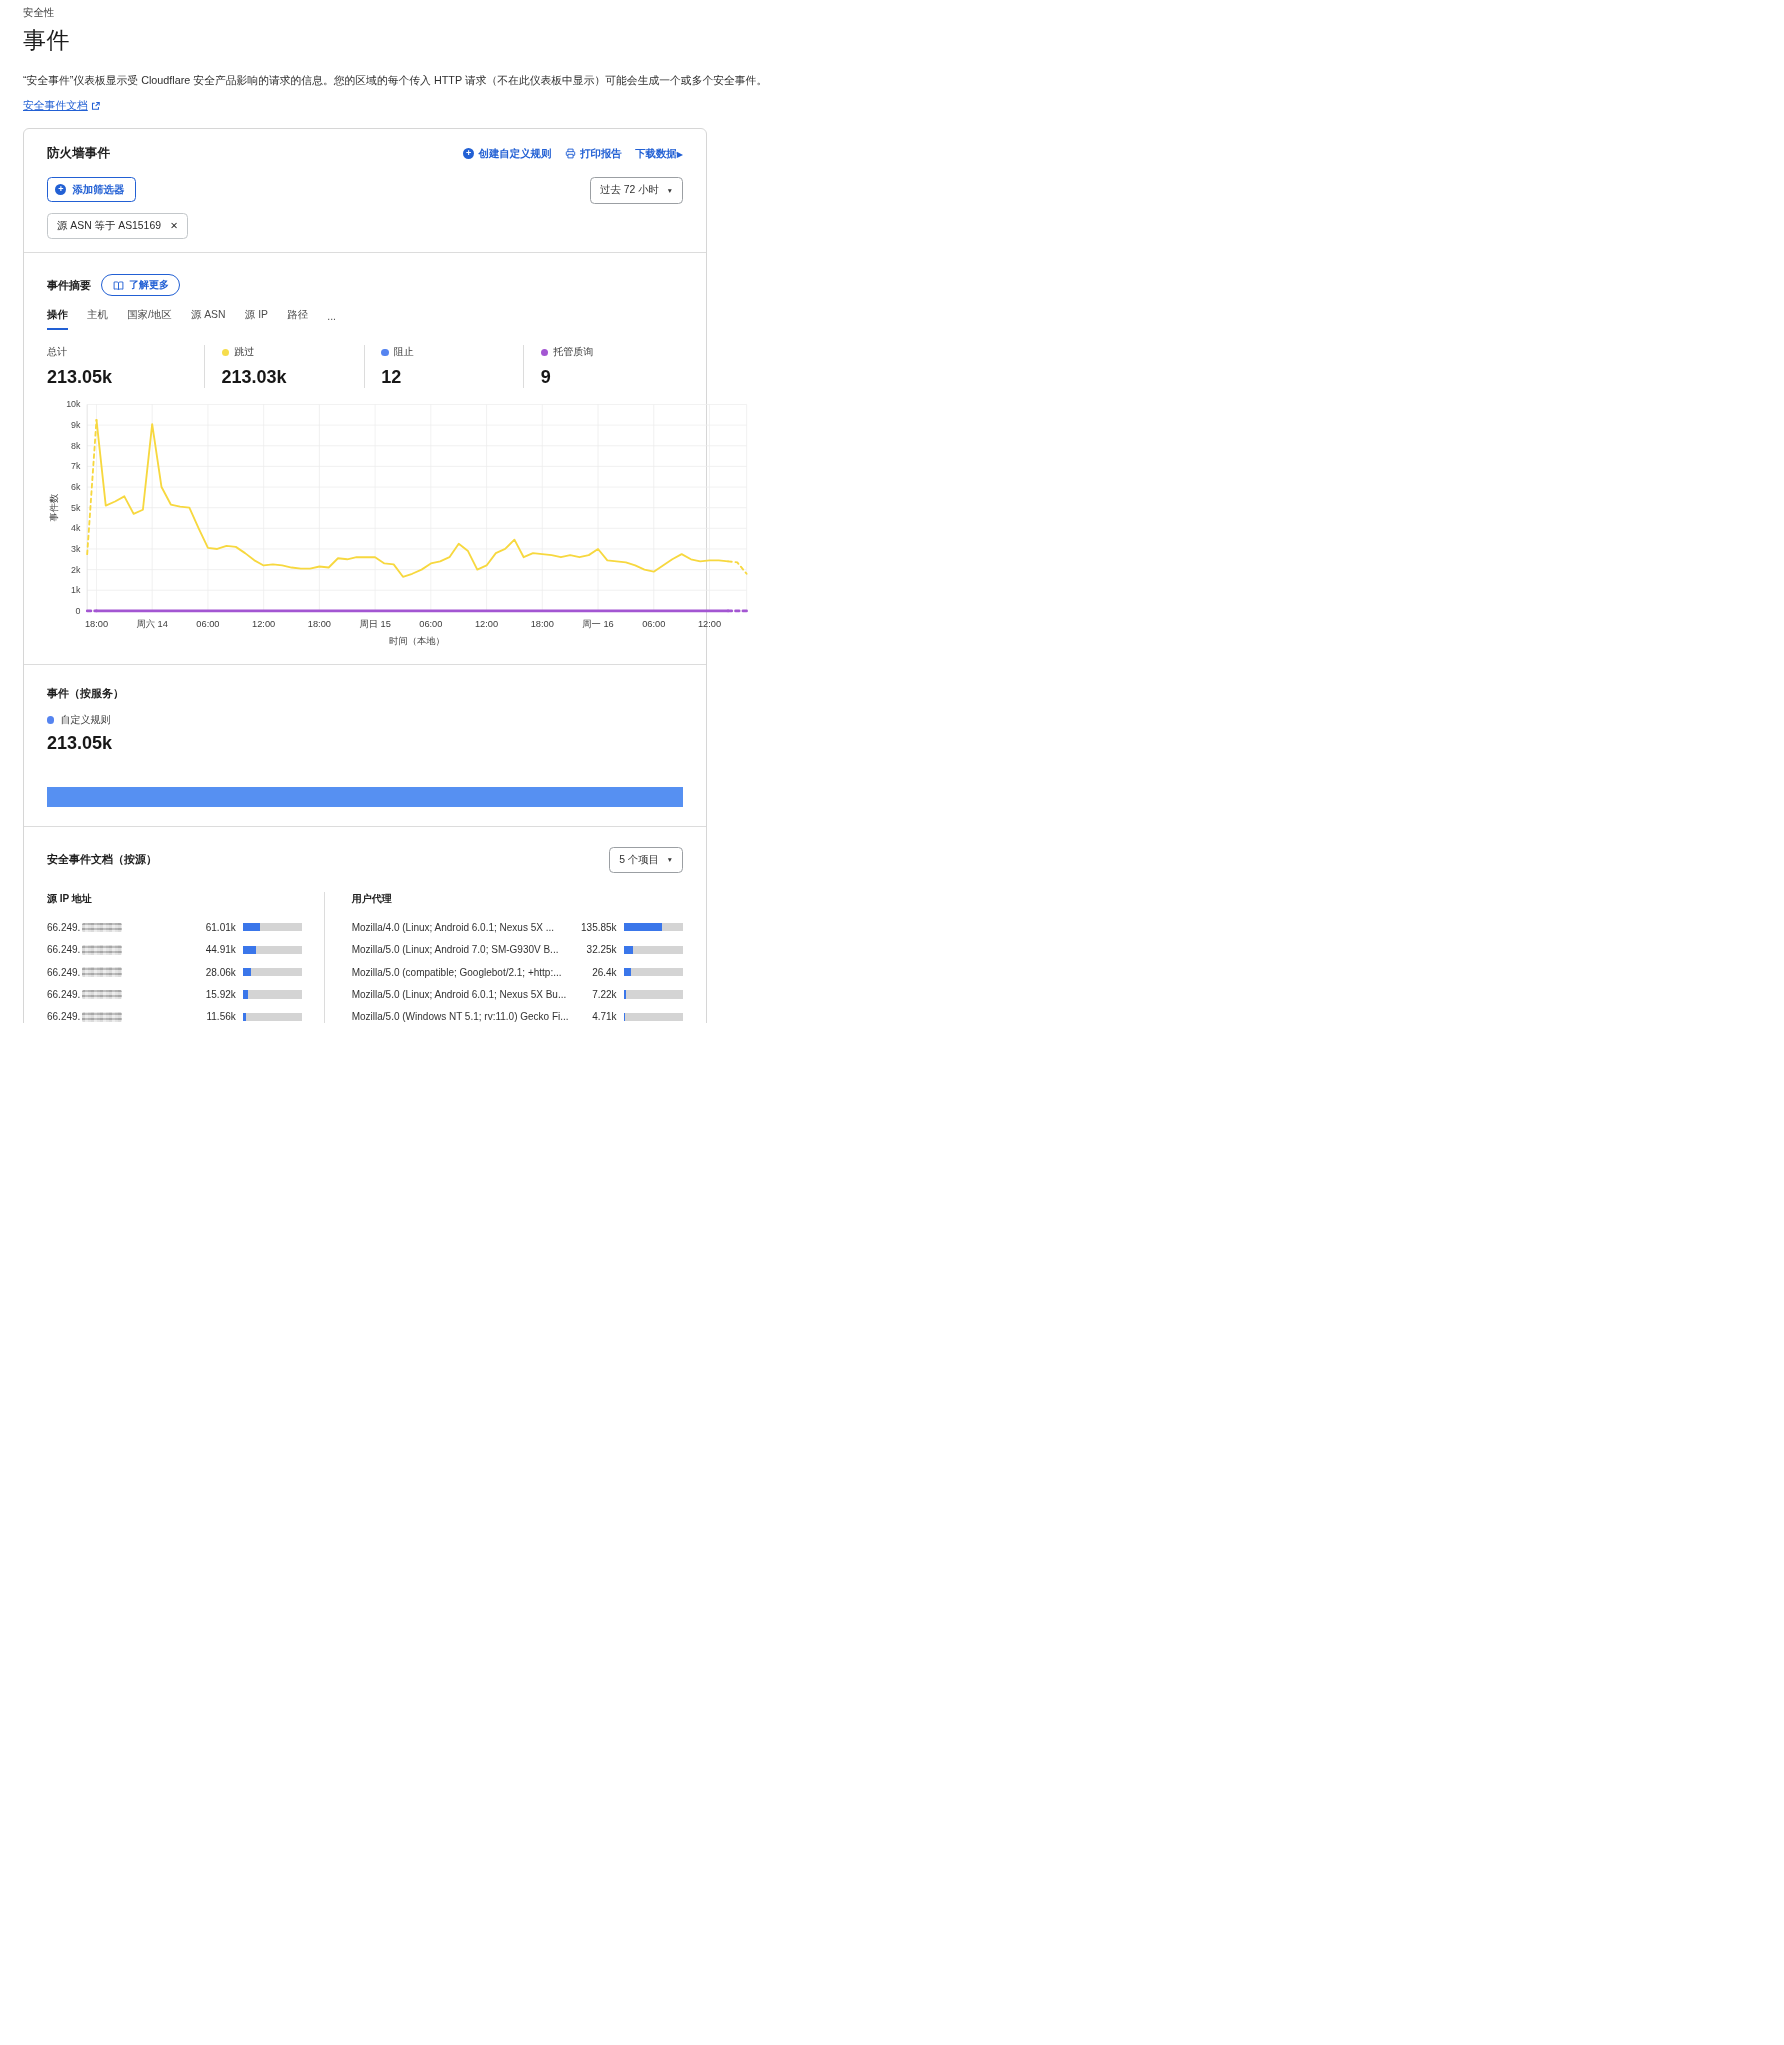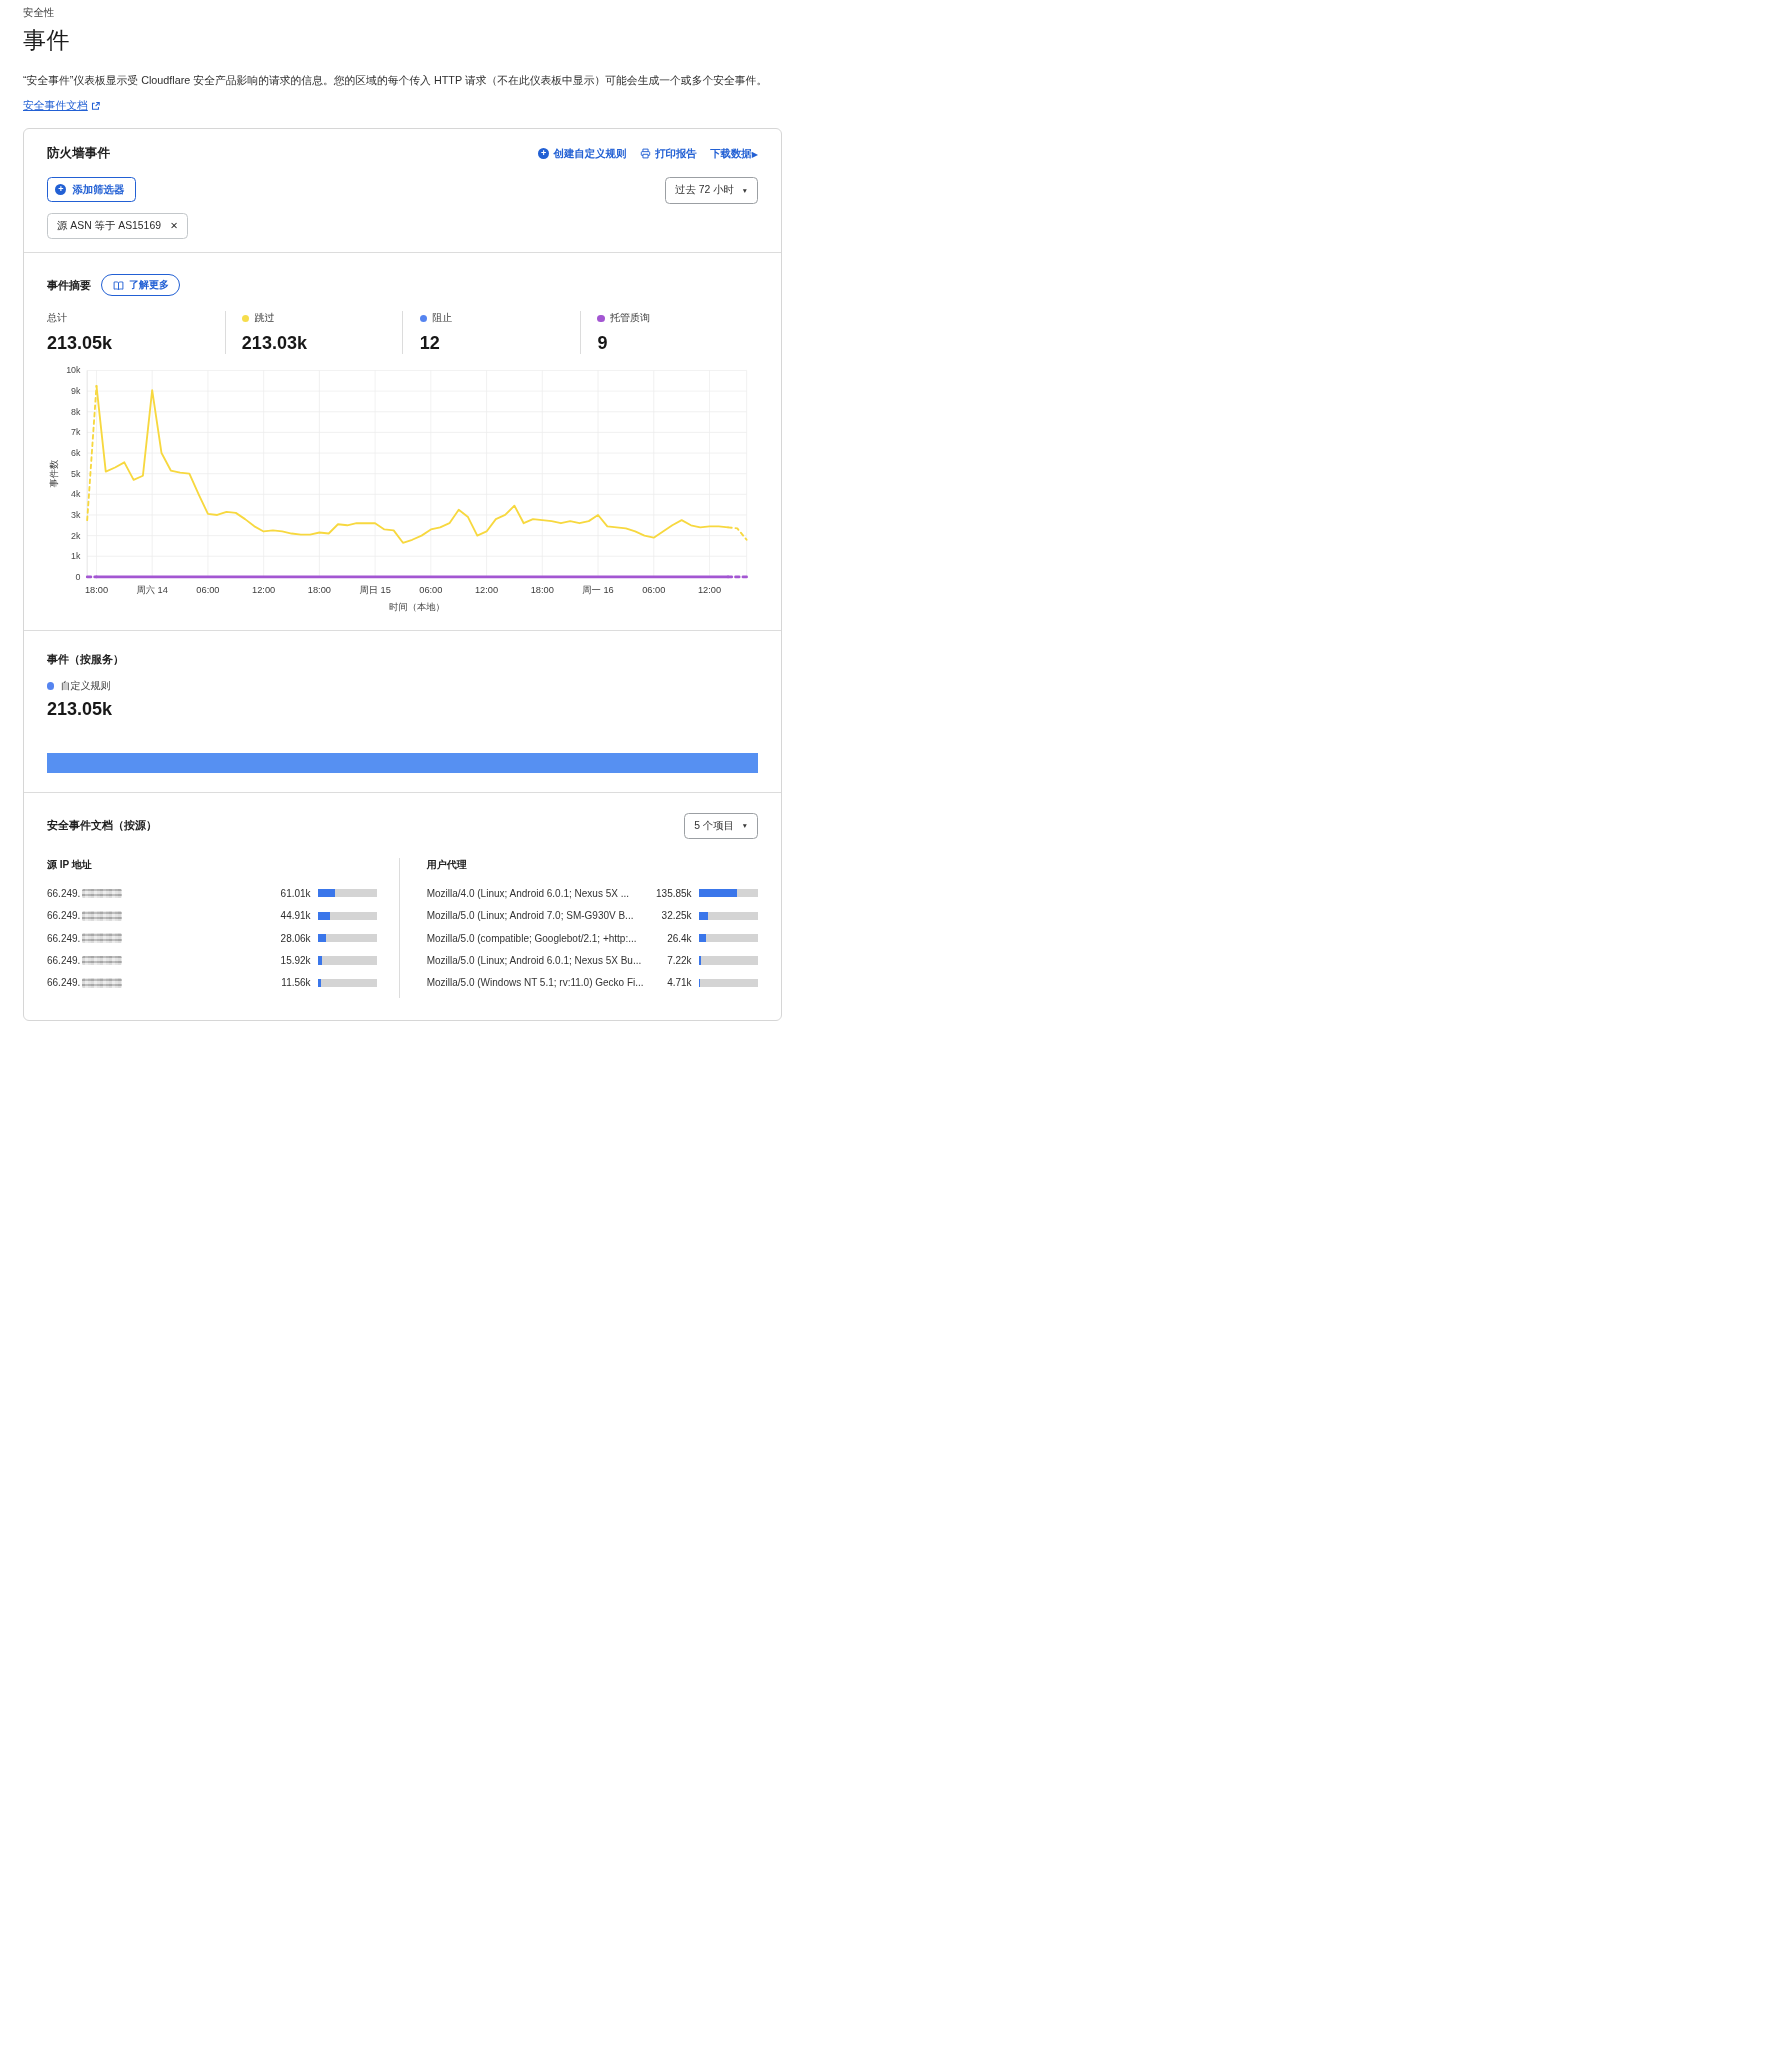--- a/index.html
+++ b/index.html
@@ -9,21 +9,21 @@
     font-family:"Liberation Sans","DejaVu Sans",sans-serif;
     color:#232323; -webkit-font-smoothing:antialiased;
   }
   .page { padding:6px 23px 0 23px; }
   .eyebrow { font-size:10.4px; color:#3c3c3c; }
   .h1 { font-size:23px; font-weight:400; color:#1c1c1c; margin-top:4.5px; letter-spacing:0.4px;}
   .desc { margin-top:16.3px; font-size:10.8px; line-height:1.55; color:#2e2e2e; max-width:767px; }
   .doclink { margin-top:10.4px; display:inline-flex; align-items:center; gap:3.7px;
     font-size:10.8px; text-decoration:underline; cursor:pointer; }
   .blue { color:var(--accent); }
-  .panel { margin:15px 0 0 23px; width:759px; border:0.7px solid #d6d6d6; border-radius:6px;
+  .panel { margin:15px 0 0 23px; width:684px; border:0.7px solid #d6d6d6; border-radius:6px;
     background:#fff; }
   .section { padding:0 23px; }
   .sec-divider { border-top:0.7px solid #dcdcdc; }
 
   
   .sec1 { padding-top:16.3px; padding-bottom:13.4px; }
   .titlerow { display:flex; align-items:center; justify-content:space-between; }
   .panel-title { font-size:12.6px; font-weight:700; color:#202020; }
   .actions { display:flex; align-items:center; gap:13.4px; font-size:10.4px; font-weight:600; }
   .action { display:inline-flex; align-items:center; gap:4.5px; cursor:pointer; }
@@ -148,20 +148,29 @@
     <div class="summary-head">
       <div class="sec-title">事件摘要</div>
       <span class="pill">
         <svg width="11" height="9.7" viewBox="0 0 15 13" fill="none" stroke="#2260d4" stroke-width="1.3">
           <path d="M7.5 2.2 C6.2 1 4.2 1 1.5 1.4 V11 C4.2 10.6 6.2 10.6 7.5 11.8 C8.8 10.6 10.8 10.6 13.5 11 V1.4 C10.8 1 8.8 1 7.5 2.2 Z"></path>
             <path d="M7.5 2.2 V11.8"></path>
         </svg>
         <span>了解更多</span>
       </span>
     </div>
+    <div class="tabs" id="tabs">
+        <div class="tab active">操作</div>
+        <div class="tab">主机</div>
+        <div class="tab">国家/地区</div>
+        <div class="tab">源 ASN</div>
+        <div class="tab">源 IP</div>
+        <div class="tab">路径</div>
+        <div class="tab">...</div>
+      </div>
     <div class="stats" id="stats">
         <div class="stat">
           <div class="stat-label">
             <span>总计</span>
           </div>
           <div class="stat-value">213.05k</div>
         </div>
         <div class="stat">
           <div class="stat-label">
             <span class="dot" style="background: rgb(246, 221, 76);"></span>

